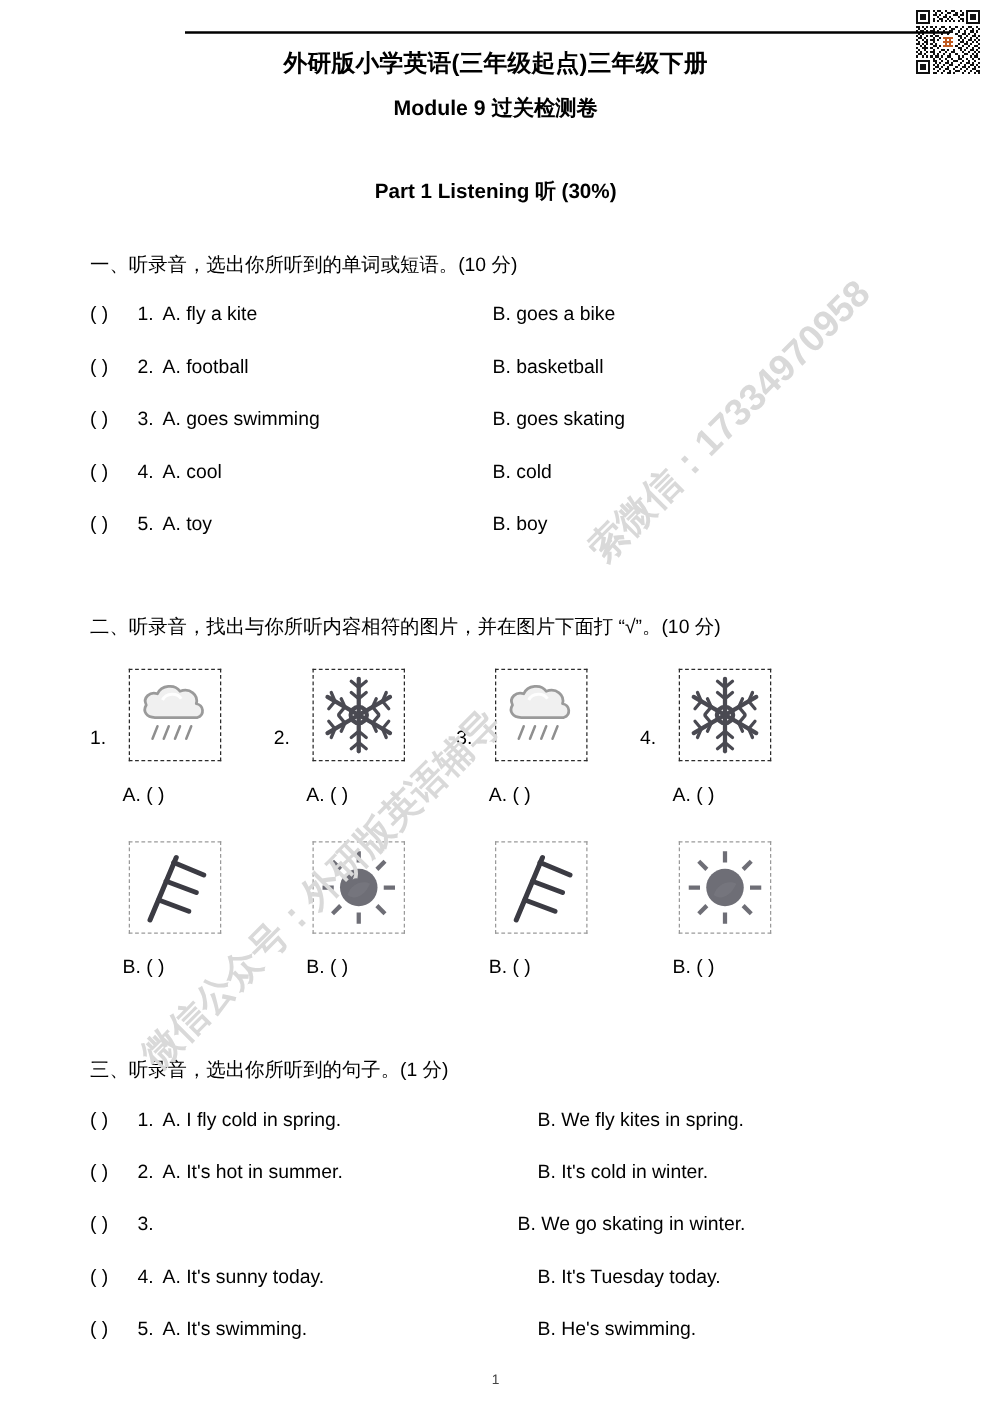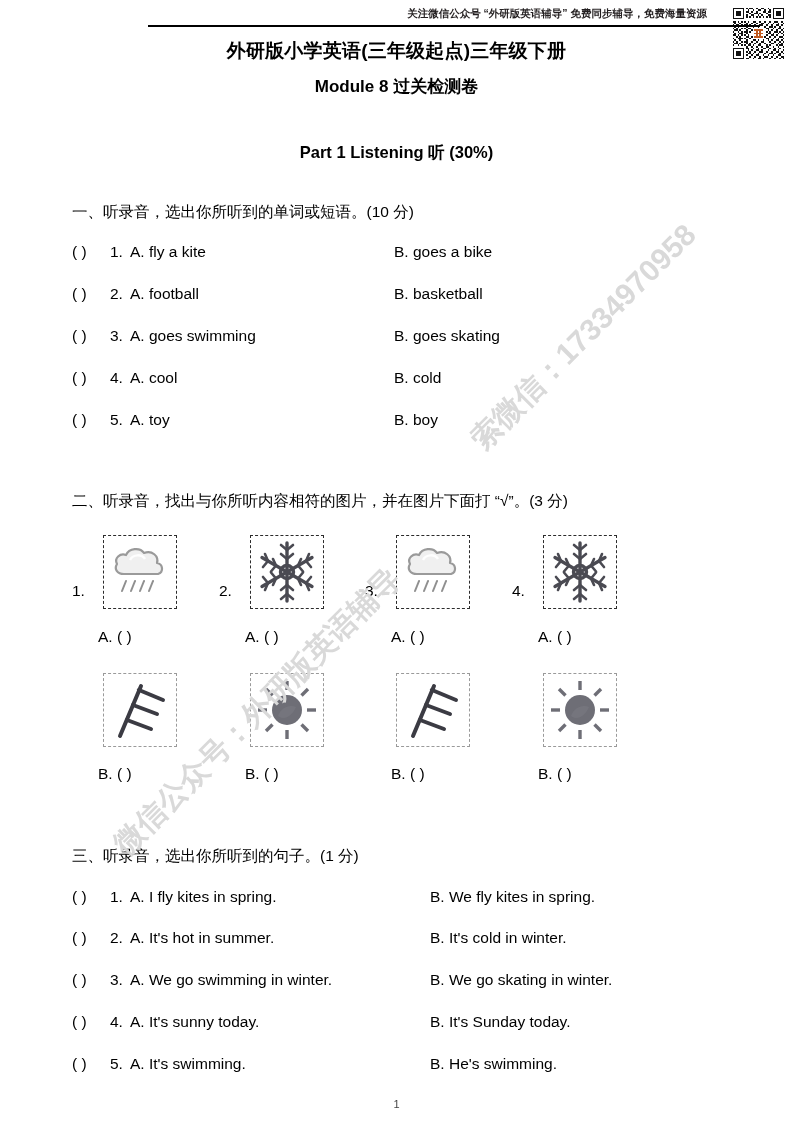--- a/index.html
+++ b/index.html
@@ -103,21 +103,21 @@
     height: 24px;
     font-size: 15.5px;
     white-space: nowrap;
   }
   .c-paren { position: absolute; left: 0px; top: 0; }
   .c-num   { position: absolute; left: 38px; top: 0; }
   .c-a     { position: absolute; left: 58px; top: 0; }
   .c-b     { position: absolute; top: 0; }
   .sec1 .c-b { left: 322px; }
   .sec3 .c-b { left: 358px; text-align: right; }
-  .sec3 .c-b.tight { left: 358px; }
+  .sec3 .c-b.tight { left: 342px; }
 
   
   .pic-grid { position: absolute; left: 0; top: 0; width: 793px; }
 
   .pic-col { position: absolute; width: 160px; }
   .pic-col.col1 { left: 72px; }
   .pic-col.col2 { left: 219px; }
   .pic-col.col3 { left: 365px; }
   .pic-col.col4 { left: 512px; }
 
@@ -190,21 +190,20 @@
     width: 793px;
     text-align: center;
     font-size: 11px;
     color: #444;
   }
 </style>
 </head>
 <body>
 
 <div class="promo-bar">
-  <div class="promo-text">关注微信公众号 “外研版英语辅导” 免费同步辅导，免费海量资源</div>
   <div class="qr-code">
     <svg width="55" height="55" viewBox="0 0 33 33" shape-rendering="crispEdges">
       <rect width="33" height="33" fill="#fff"></rect>
       <g fill="#111">
 
         <rect x="1" y="1" width="7" height="1"></rect>
           <rect x="1" y="7" width="7" height="1"></rect>
         <rect x="1" y="1" width="1" height="7"></rect>
           <rect x="7" y="1" width="1" height="7"></rect>
         <rect x="3" y="3" width="3" height="3"></rect>
@@ -470,21 +469,21 @@
         <rect x="17" y="15" width="1" height="4"></rect>
         <rect x="14" y="18" width="5" height="1"></rect>
       </g>
     </svg>
   </div>
 </div>
 
 <div class="head-rule"></div>
 
 <div class="doc-title">外研版小学英语(三年级起点)三年级下册</div>
-<div class="doc-subtitle">Module 8 过关检测卷</div>
+<div class="doc-subtitle">Module 9 过关检测卷</div>
 <div class="part-title">Part 1 Listening 听 (30%)</div>
 
 <div class="sec-heading" id="sec1-heading">一、听录音，选出你所听到的单词或短语。(10 分)</div>
 
 <div class="choice-row sec1" style="top:243px">
   <span class="c-paren">(        )</span>
   <span class="c-num">1.</span>
   <span class="c-a">A. fly a kite</span>
   <span class="c-b">B. goes a bike</span>
 </div>
@@ -506,21 +505,21 @@
   <span class="c-a">A. cool</span>
   <span class="c-b">B. cold</span>
 </div>
 <div class="choice-row sec1" style="top:411px">
   <span class="c-paren">(        )</span>
   <span class="c-num">5.</span>
   <span class="c-a">A. toy</span>
   <span class="c-b">B. boy</span>
 </div>
 
-<div class="sec-heading" id="sec2-heading">二、听录音，找出与你所听内容相符的图片，并在图片下面打 “√”。(3 分)</div>
+<div class="sec-heading" id="sec2-heading">二、听录音，找出与你所听内容相符的图片，并在图片下面打 “√”。(10 分)</div>
 
 <div class="pic-grid">
 
   <div class="pic-col col1">
     <span class="pic-index">1.</span>
     <div class="pic-box-a">
       <svg width="72" height="72" viewBox="0 0 72 72">
         <g>
           <path d="M20 38 C13 38 10 33 13 28 C10 22 16 17 22 19 C25 12 36 11 40 17 C48 14 55 20 53 27 C59 28 60 36 54 38 Z" fill="#f0f0f0" stroke="#9a9a9a" stroke-width="2.2" stroke-linejoin="round"></path>
           <path d="M26 24 C29 18 38 18 41 23" fill="none" stroke="#ffffff" stroke-width="2.5" opacity="0.9"></path>
@@ -700,40 +699,39 @@
     <span class="pic-label-b">B. (        )</span>
   </div>
 
 </div>
 
 <div class="sec-heading" id="sec3-heading">三、听录音，选出你所听到的句子。(1 分)</div>
 
 <div class="choice-row sec3" style="top:888px">
   <span class="c-paren">(        )</span>
   <span class="c-num">1.</span>
-  <span class="c-a">A. I fly kites in spring.</span>
+  <span class="c-a">A. I fly cold in spring.</span>
   <span class="c-b">B. We fly kites in spring.</span>
 </div>
 <div class="choice-row sec3" style="top:929px">
   <span class="c-paren">(        )</span>
   <span class="c-num">2.</span>
   <span class="c-a">A. It's hot in summer.</span>
   <span class="c-b">B. It's cold in winter.</span>
 </div>
 <div class="choice-row sec3" style="top:971px">
   <span class="c-paren">(        )</span>
   <span class="c-num">3.</span>
-  <span class="c-a">A. We go swimming in winter.</span>
   <span class="c-b tight">B. We go skating in winter.</span>
 </div>
 <div class="choice-row sec3" style="top:1013px">
   <span class="c-paren">(        )</span>
   <span class="c-num">4.</span>
   <span class="c-a">A. It's sunny today.</span>
-  <span class="c-b">B. It's Sunday today.</span>
+  <span class="c-b">B. It's Tuesday today.</span>
 </div>
 <div class="choice-row sec3" style="top:1055px">
   <span class="c-paren">(        )</span>
   <span class="c-num">5.</span>
   <span class="c-a">A. It's swimming.</span>
   <span class="c-b">B. He's swimming.</span>
 </div>
 
 <div class="wm" id="wm-phone">索微信：17334970958</div>
 <div class="wm" id="wm-wechat">微信公众号：外研版英语辅导</div>

